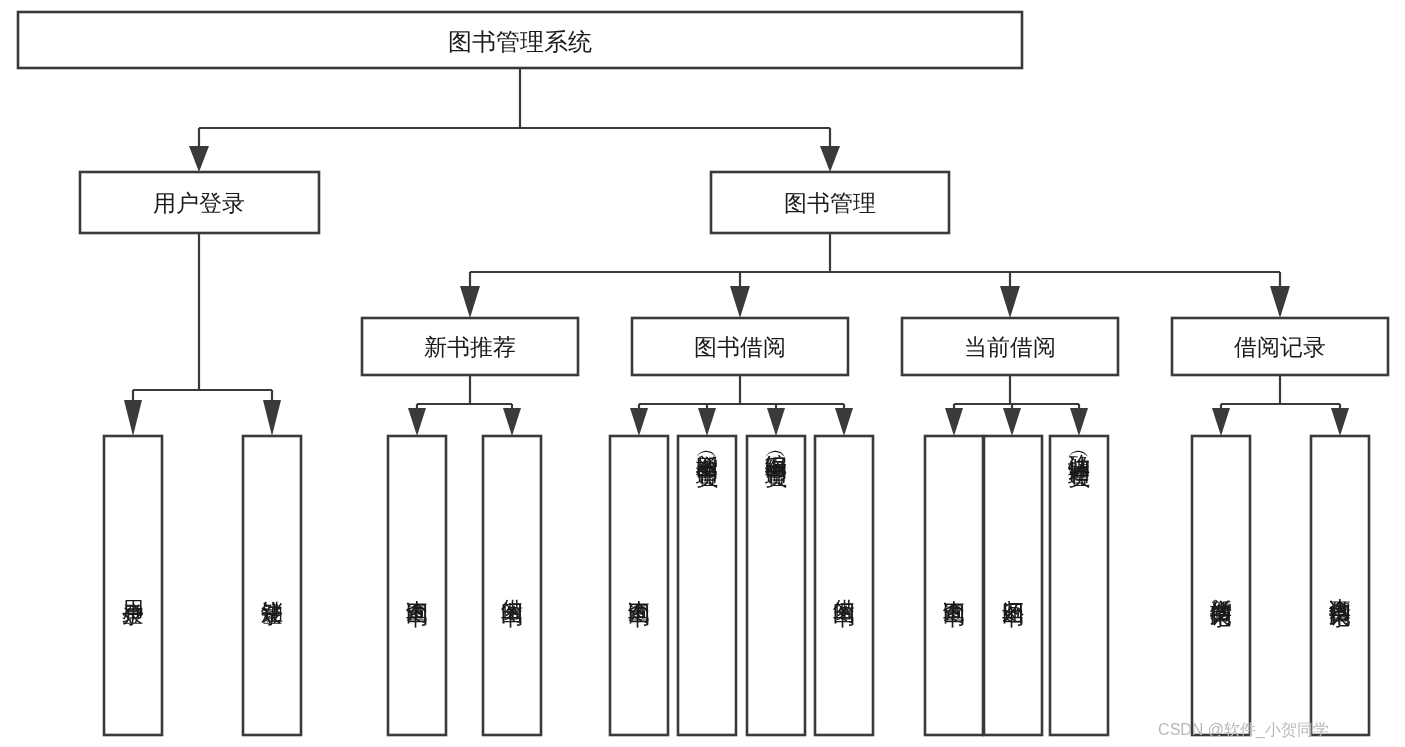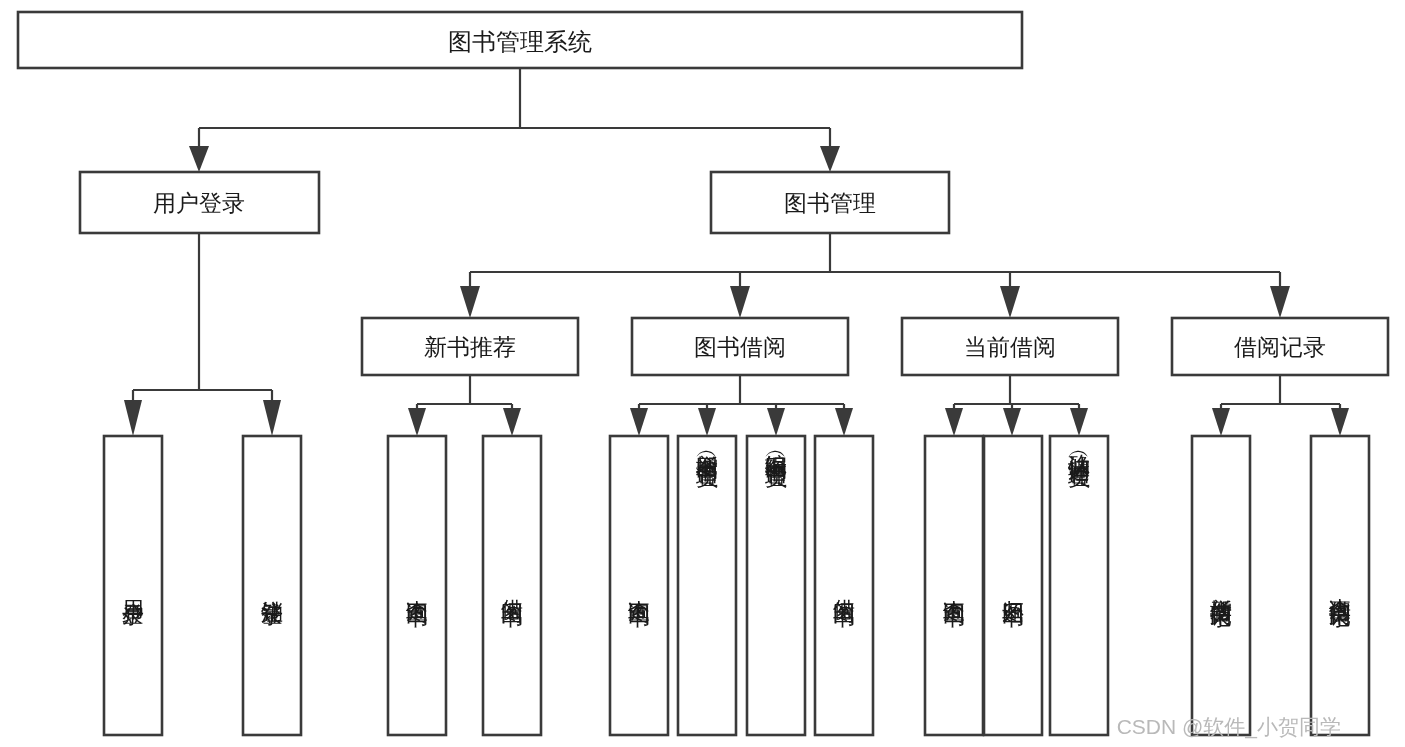--- a/index.html
+++ b/index.html
@@ -72,24 +72,24 @@
     font-family: "Liberation Sans", "DejaVu Sans", sans-serif;
     font-size: 22px;
     line-height: 1.18;
     letter-spacing: 2px;
     color: #1a1a1a;
     white-space: nowrap;
     text-align: center;
   }
   .watermark {
     position: absolute;
-    right: 4px;
+    right: 16px;
     bottom: 6px;
     font-family: "Liberation Sans", "DejaVu Sans", sans-serif;
-    font-size: 21px;
+    font-size: 16px;
     color: #b9b9b9;
     white-space: nowrap;
     user-select: none;
   }
 </style>
 </head>
 <body>
 
 <div id="diagram-root">
 

